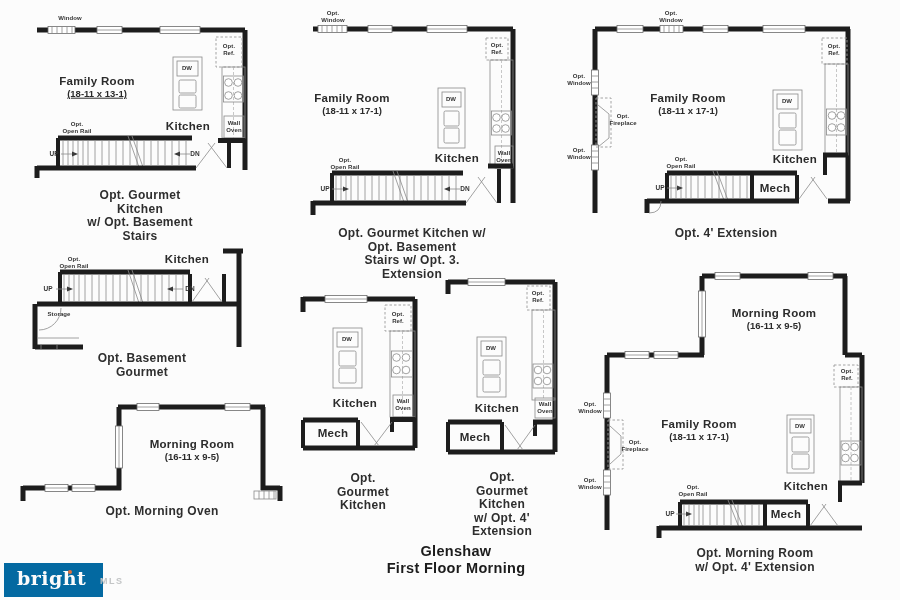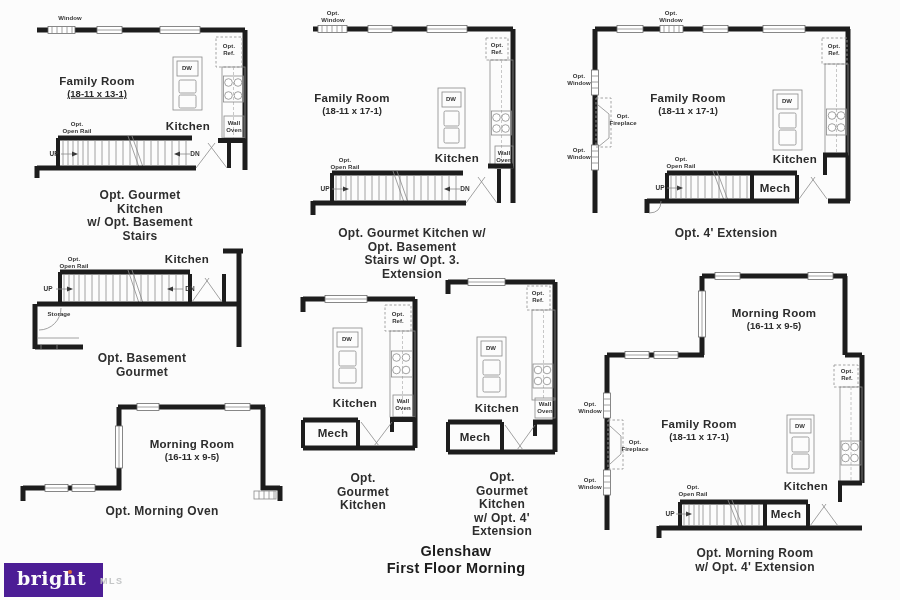--- a/index.html
+++ b/index.html
@@ -21,21 +21,21 @@
   .room{font-size:11.5px;font-weight:bold;letter-spacing:.3px;}
   .dims{font-size:9.5px;font-weight:bold;}
   .big{font-size:11.5px;font-weight:bold;letter-spacing:.3px;}
   .tiny{font-size:6px;font-weight:bold;letter-spacing:.1px;color:#333;}
   .dir{font-size:6.5px;font-weight:bold;color:#333;}
   .cap{position:absolute;transform:translateX(-50%);white-space:pre-line;text-align:center;
        font-weight:bold;font-size:12px;line-height:13.5px;letter-spacing:.3px;color:#2e2e2e;}
   
   #title{position:absolute;left:448px;top:543px;transform:translateX(-50%);text-align:center;margin-left:8px;}
   #title .l1,#title .l2{display:block;font-weight:bold;font-size:14.5px;line-height:17px;color:#1c1c1c;letter-spacing:.3px;}
-  #wm{position:absolute;left:4px;top:563px;width:99px;height:34px;background:#4c1d95;}
+  #wm{position:absolute;left:4px;top:563px;width:99px;height:34px;background:#0369a1;}
   #wm .brand{position:absolute;left:13px;top:4px;font-family:"DejaVu Serif",serif;font-weight:bold;
              font-size:19px;color:#fbfbfb;letter-spacing:.5px;}
   #wm .dot{position:absolute;left:64px;top:7px;width:4px;height:4px;border-radius:50%;background:#e2703a;}
   #wm .mls{position:absolute;left:72px;top:13px;font-size:9px;font-weight:bold;color:#c3c5c6;letter-spacing:1.5px;margin-left:24px;}
 </style>
 </head>
 <body>
 
 <div id="stage">
 

